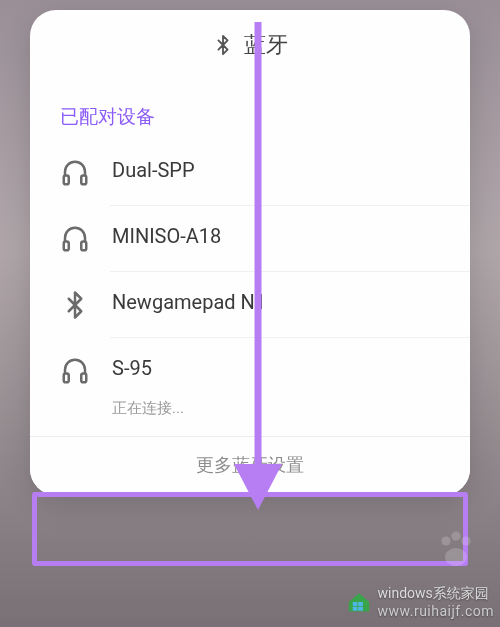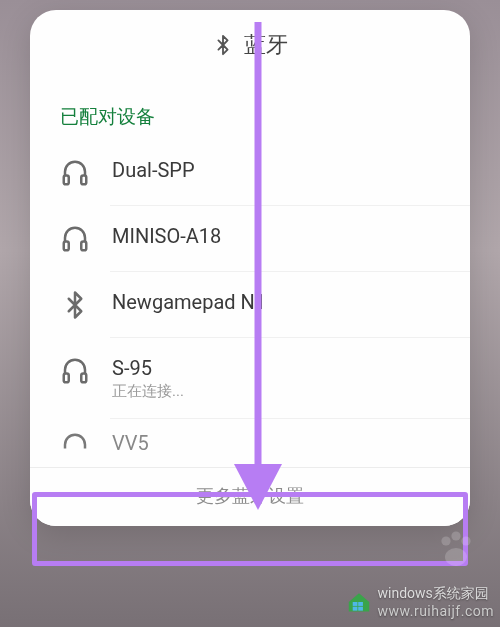--- a/index.html
+++ b/index.html
@@ -27,21 +27,21 @@
     justify-content: center;
     gap: 10px;
     padding: 20px 0 18px 0;
     font-size: 22px;
     color: #444;
   }
   .panel-header .icon { width: 22px; height: 22px; fill: #555; }
   .section-label {
     padding: 26px 30px 10px 30px;
     font-size: 19px;
-    color: #15803d;
+    color: #8b5cf6;
   }
   .device-list { }
   .device-item {
     display: flex;
     align-items: flex-start;
     gap: 22px;
     padding: 18px 30px;
     position: relative;
   }
   .device-item:not(:last-child)::after {
@@ -50,21 +50,21 @@
     left: 80px;
     right: 0;
     bottom: 0;
     height: 1px;
     background: #f0f0f0;
   }
   .device-icon { width: 30px; height: 30px; flex: 0 0 30px; fill: none; stroke: #6b6b6b; stroke-width: 2; }
   .device-icon.bt { fill: #6b6b6b; stroke: none; }
   .device-text { display: flex; flex-direction: column; gap: 2px; }
   .device-name { font-size: 20px; color: #3a3a3a; }
-  .device-status { font-size: 15px; color: #9a9a9a; }
+  .device-status { font-size: 15px; color: #9a9a9a; margin-top: 17px; }
   .divider-full {
     height: 1px;
     background: #ececec;
   }
   .footer-btn {
     text-align: center;
     padding: 16px 0 18px 0;
     font-size: 18px;
     color: #8c8c8c;
     background: #fefefe;
@@ -172,28 +172,20 @@
         <path d="M4 14 V11 a8 8 0 0 1 16 0 v3"></path>
         <rect x="3" y="14" width="4" height="7" rx="1.5"></rect>
         <rect x="17" y="14" width="4" height="7" rx="1.5"></rect>
       </svg>
       <div class="device-text">
         <span class="device-name">S-95</span>
         <span class="device-status">正在连接...</span>
       </div>
     </div>
 
-    <div class="device-item" style="padding-bottom:6px; padding-top:12px;">
-      <svg class="device-icon" viewBox="0 0 24 24" style="opacity:.9">
-        <path d="M4 14 V11 a8 8 0 0 1 16 0 v3"></path>
-      </svg>
-      <div class="device-text">
-        <span class="device-name" style="opacity:.6">VV5</span>
-      </div>
-    </div>
 
   </div>
 
   <div class="divider-full"></div>
   <div class="footer-btn">更多蓝牙设置</div>
 </div>
 
 <div class="arrow">
   <svg viewBox="0 0 60 490">
     <line x1="30" y1="0" x2="30" y2="450" stroke="#b77df3" stroke-width="7"></line>

